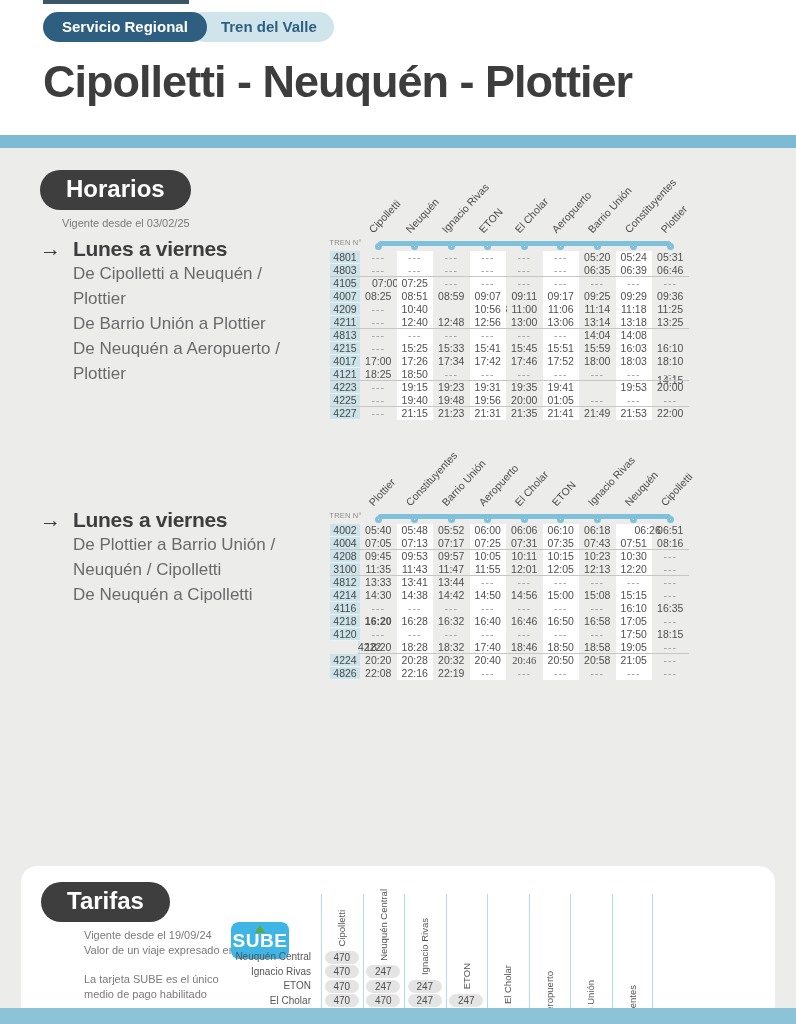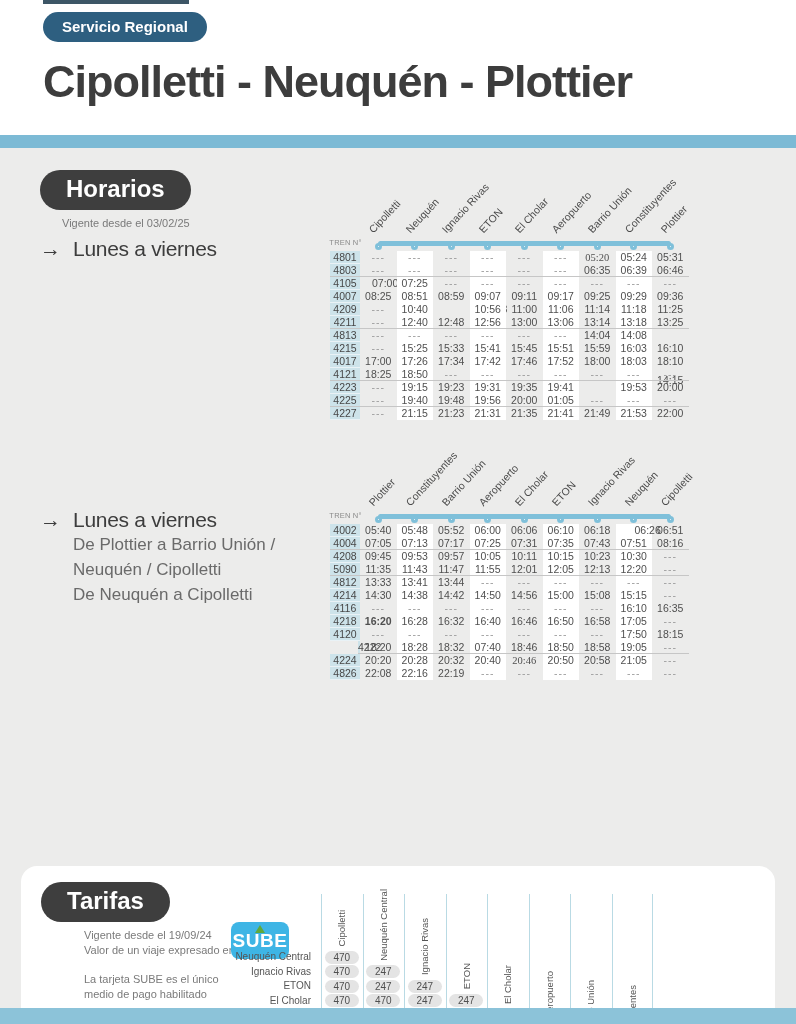--- a/index.html
+++ b/index.html
@@ -29,21 +29,21 @@
   
   .horarios{padding:22px 0 0 40px;position:relative;}
   .section-pill{display:inline-block;background:var(--pill-dark);color:#fff;font-weight:bold;font-size:24px;padding:5px 26px 7px 26px;border-radius:21px;}
   .vigente{margin:7px 0 0 22px;font-size:11px;color:#7a7a7a;}
   .h-block{display:flex;align-items:flex-start;}
   .h-block-1{margin-top:8px;}
   .h-block-2{margin-top:88px;}
   .h-notes{width:290px;}
   .day-row{display:flex;align-items:baseline;}
   .arrow{font-size:21px;font-weight:bold;color:var(--text-dark);width:33px;}
-  .day-label{font-size:21px;font-weight:normal;color:var(--text-dark);letter-spacing:-.3px;}
+  .day-label{font-size:21px;font-weight:bold;color:var(--text-dark);letter-spacing:-.3px;}
   .routes{margin-left:33px;width:242px;}
   .route-line-text{font-size:17px;color:var(--text-gray);line-height:25px;}
 
   
   .tt{display:grid;grid-template-columns:30px repeat(9,36.5px);}
   .tt-1{margin-top:-64px;}
   .tt-2{margin-top:-62px;}
   .tt-th{position:relative;display:flex;align-items:flex-end;justify-content:center;}
   .tt-trenlabel{font-size:7.5px;color:#8a8a8a;display:flex;align-items:flex-end;padding:0 0 4px 1px;letter-spacing:.2px;white-space:nowrap;}
   .tt-circle{width:7px;height:7px;border:3px solid var(--line-blue);background:#fff;border-radius:50%;margin-bottom:1px;position:relative;z-index:2;}
@@ -79,36 +79,42 @@
   .footer-bar{position:absolute;left:0;bottom:0;width:796px;height:16px;background:var(--footer-blue);z-index:5;}
 </style>
 </head>
 <body>
 
 <div class="top-strip"></div>
 
 <header class="header">
   <div class="badges">
     <span class="badge badge-primary">Servicio Regional</span>
+    <span class="badge badge-secondary">Tren del Valle</span>
   </div>
   <h1 class="page-title">Cipolletti - Neuquén - Plottier</h1>
 </header>
 <div class="blue-bar"></div>
 
 <div class="gray-zone">
 
   <section class="horarios">
     <span class="section-pill">Horarios</span>
     <div class="vigente">Vigente desde el 03/02/25</div>
 
     <div class="h-block h-block-1">
       <div class="h-notes">
         <div class="day-row">
           <span class="arrow">→</span>
           <span class="day-label">Lunes a viernes</span>
+        </div>
+        <div class="routes">
+          <div class="route-line-text">De Cipolletti a Neuquén / Plottier</div>
+          <div class="route-line-text">De Barrio Unión a Plottier</div>
+          <div class="route-line-text">De Neuquén a Aeropuerto / Plottier</div>
         </div>
       </div>
       <div class="tt tt-1" style="grid-template-rows: 78px repeat(13, 13px);">
           <div class="tt-th tt-trenlabel" style="grid-area: 1 / 1;">TREN N°</div>
           <div class="tt-routeline" style="grid-area: 1 / 2 / auto / 11;"></div>
           <div class="tt-th" style="grid-area: 1 / 2;">
             <div class="tt-station">Cipolletti</div>
             <div class="tt-circle"></div>
           </div>
           <div class="tt-th" style="grid-area: 1 / 3;">
@@ -143,21 +149,21 @@
             <div class="tt-station">Plottier</div>
             <div class="tt-circle"></div>
           </div>
           <div class="tt-cell tt-tren" style="grid-area: 2 / 1;">4801</div>
           <div class="tt-cell tt-dash" style="grid-area: 2 / 2;">---</div>
           <div class="tt-cell tt-wcol tt-dash" style="grid-area: 2 / 3;">---</div>
           <div class="tt-cell tt-dash" style="grid-area: 2 / 4;">---</div>
           <div class="tt-cell tt-wcol tt-dash" style="grid-area: 2 / 5;">---</div>
           <div class="tt-cell tt-dash" style="grid-area: 2 / 6;">---</div>
           <div class="tt-cell tt-wcol tt-dash" style="grid-area: 2 / 7;">---</div>
-          <div class="tt-cell" style="grid-area: 2 / 8; font-family: Liberation Serif, serif;">05:20</div>
+          <div class="tt-cell" style="grid-area: 2 / 8;">05:20</div>
           <div class="tt-cell tt-wcol" style="grid-area: 2 / 9;">05:24</div>
           <div class="tt-cell" style="grid-area: 2 / 10;">05:31</div>
           <div class="tt-cell tt-tren tt-sep" style="grid-area: 3 / 1;">4803</div>
           <div class="tt-cell tt-sep tt-dash" style="grid-area: 3 / 2;">---</div>
           <div class="tt-cell tt-wcol tt-sep tt-dash" style="grid-area: 3 / 3;">---</div>
           <div class="tt-cell tt-sep tt-dash" style="grid-area: 3 / 4;">---</div>
           <div class="tt-cell tt-wcol tt-sep tt-dash" style="grid-area: 3 / 5;">---</div>
           <div class="tt-cell tt-sep tt-dash" style="grid-area: 3 / 6;">---</div>
           <div class="tt-cell tt-wcol tt-sep tt-dash" style="grid-area: 3 / 7;">---</div>
           <div class="tt-cell tt-sep" style="grid-area: 3 / 8;">06:35</div>
@@ -349,21 +355,21 @@
           <div class="tt-cell tt-tren" style="grid-area: 4 / 1;">4208</div>
           <div class="tt-cell" style="grid-area: 4 / 2;">09:45</div>
           <div class="tt-cell tt-wcol" style="grid-area: 4 / 3;">09:53</div>
           <div class="tt-cell" style="grid-area: 4 / 4;">09:57</div>
           <div class="tt-cell tt-wcol" style="grid-area: 4 / 5;">10:05</div>
           <div class="tt-cell" style="grid-area: 4 / 6;">10:11</div>
           <div class="tt-cell tt-wcol" style="grid-area: 4 / 7;">10:15</div>
           <div class="tt-cell" style="grid-area: 4 / 8;">10:23</div>
           <div class="tt-cell tt-wcol" style="grid-area: 4 / 9;">10:30</div>
           <div class="tt-cell tt-dash" style="grid-area: 4 / 10;">---</div>
-          <div class="tt-cell tt-tren tt-sep" style="grid-area: 5 / 1;">5090</div>
+          <div class="tt-cell tt-tren tt-sep" style="grid-area: 5 / 1;">3100</div>
           <div class="tt-cell tt-sep" style="grid-area: 5 / 2;">11:35</div>
           <div class="tt-cell tt-wcol tt-sep" style="grid-area: 5 / 3;">11:43</div>
           <div class="tt-cell tt-sep" style="grid-area: 5 / 4;">11:47</div>
           <div class="tt-cell tt-wcol tt-sep" style="grid-area: 5 / 5;">11:55</div>
           <div class="tt-cell tt-sep" style="grid-area: 5 / 6;">12:01</div>
           <div class="tt-cell tt-wcol tt-sep" style="grid-area: 5 / 7;">12:05</div>
           <div class="tt-cell tt-sep" style="grid-area: 5 / 8;">12:13</div>
           <div class="tt-cell tt-wcol tt-sep" style="grid-area: 5 / 9;">12:20</div>
           <div class="tt-cell tt-sep tt-dash" style="grid-area: 5 / 10;">---</div>
           <div class="tt-cell tt-tren" style="grid-area: 6 / 1;">4812</div>
@@ -413,21 +419,21 @@
           <div class="tt-cell tt-wcol tt-dash" style="grid-area: 10 / 5;">---</div>
           <div class="tt-cell tt-dash" style="grid-area: 10 / 6;">---</div>
           <div class="tt-cell tt-wcol tt-dash" style="grid-area: 10 / 7;">---</div>
           <div class="tt-cell tt-dash" style="grid-area: 10 / 8;">---</div>
           <div class="tt-cell tt-wcol" style="grid-area: 10 / 9;">17:50</div>
           <div class="tt-cell" style="grid-area: 10 / 10;">18:15</div>
           <div class="tt-cell tt-tren tt-sep" style="grid-area: 11 / 1; margin-left: 28px;">4222</div>
           <div class="tt-cell tt-sep" style="grid-area: 11 / 2;">18:20</div>
           <div class="tt-cell tt-wcol tt-sep" style="grid-area: 11 / 3;">18:28</div>
           <div class="tt-cell tt-sep" style="grid-area: 11 / 4;">18:32</div>
-          <div class="tt-cell tt-wcol tt-sep" style="grid-area: 11 / 5;">07:40</div>
+          <div class="tt-cell tt-wcol tt-sep" style="grid-area: 11 / 5;">17:40</div>
           <div class="tt-cell tt-sep" style="grid-area: 11 / 6;">18:46</div>
           <div class="tt-cell tt-wcol tt-sep" style="grid-area: 11 / 7;">18:50</div>
           <div class="tt-cell tt-sep" style="grid-area: 11 / 8;">18:58</div>
           <div class="tt-cell tt-wcol tt-sep" style="grid-area: 11 / 9;">19:05</div>
           <div class="tt-cell tt-sep tt-dash" style="grid-area: 11 / 10;">---</div>
           <div class="tt-cell tt-tren" style="grid-area: 12 / 1;">4224</div>
           <div class="tt-cell" style="grid-area: 12 / 2;">20:20</div>
           <div class="tt-cell tt-wcol" style="grid-area: 12 / 3;">20:28</div>
           <div class="tt-cell" style="grid-area: 12 / 4;">20:32</div>
           <div class="tt-cell tt-wcol" style="grid-area: 12 / 5;">20:40</div>

